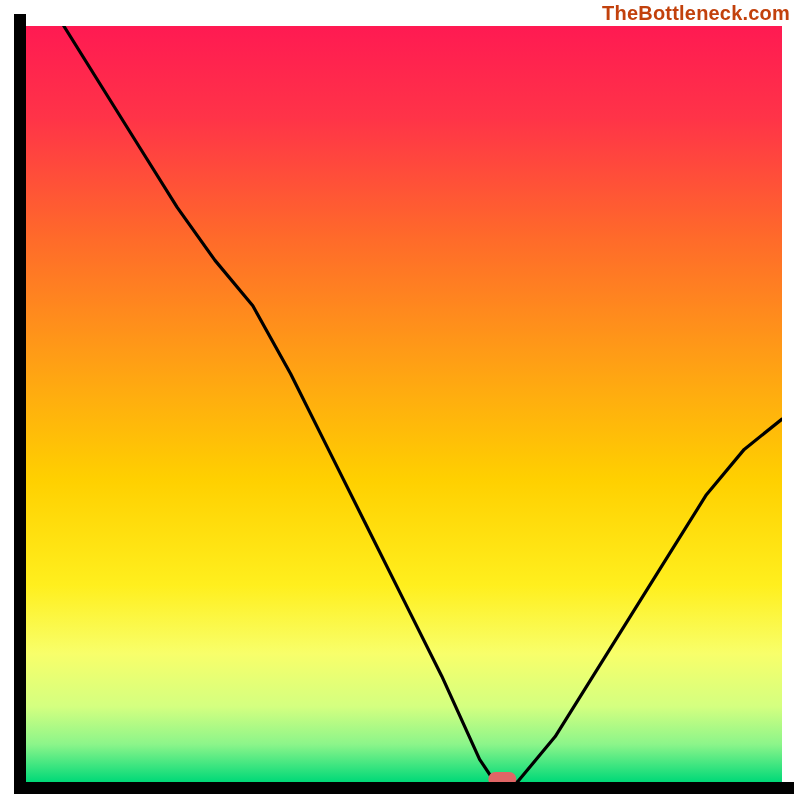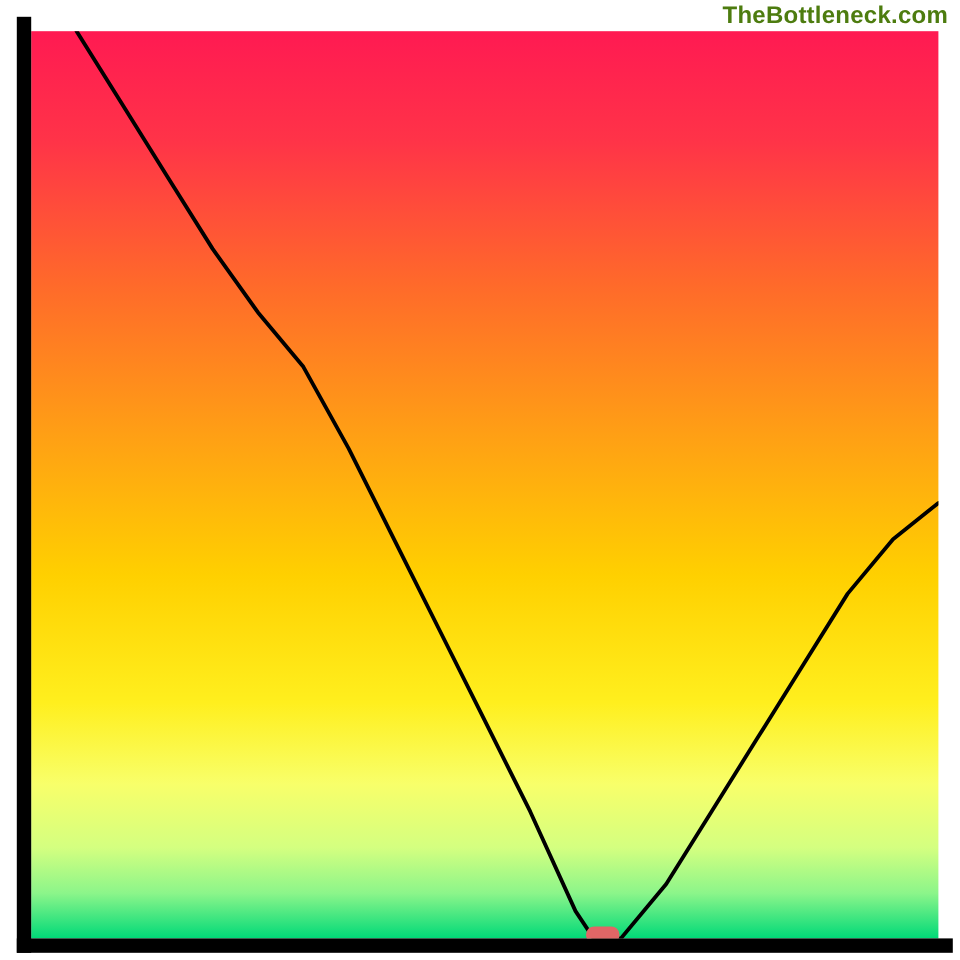--- a/index.html
+++ b/index.html
@@ -14,21 +14,21 @@
     position: relative;
     width: 800px;
     height: 800px;
   }
   .watermark {
     position: absolute;
     top: 2px;
     right: 10px;
     font-size: 20px;
     font-weight: 600;
-    color: #4d7c0f;
+    color: #c2410c;
     letter-spacing: 0.2px;
   }
   svg {
     position: absolute;
     inset: 0;
   }
 </style>
 </head>
 <body>
 

